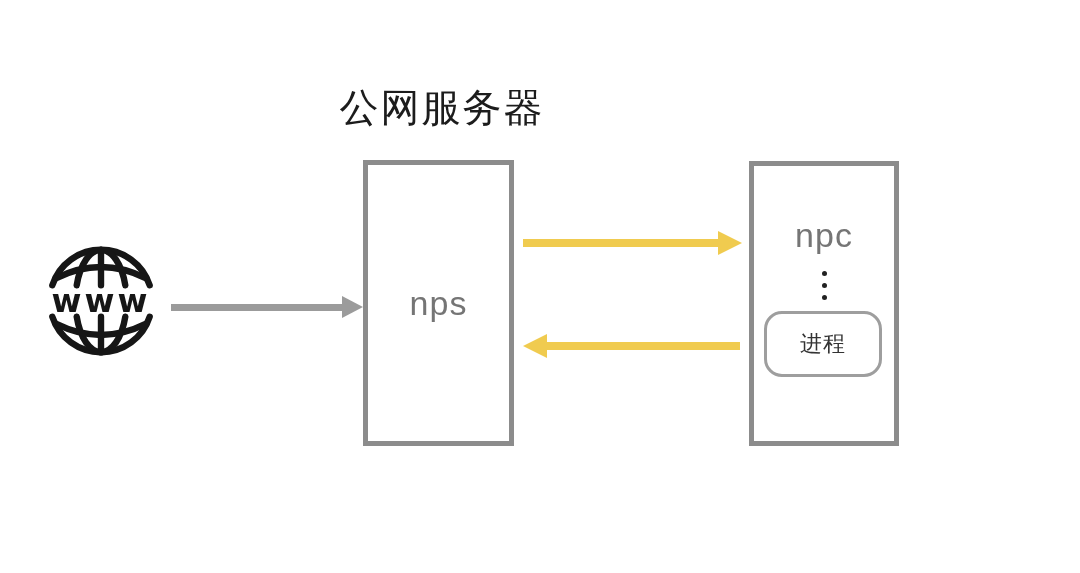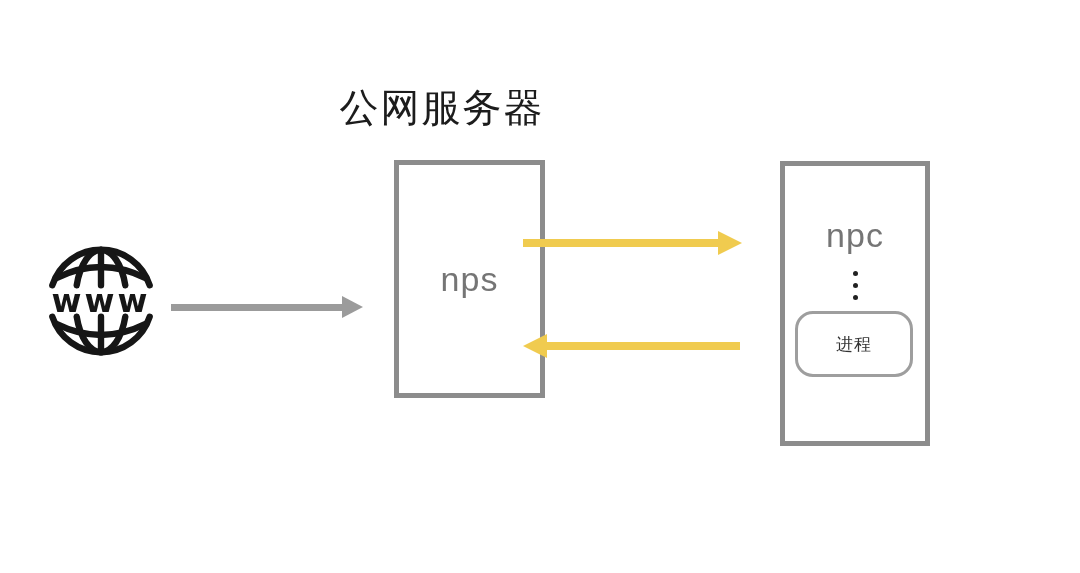--- a/index.html
+++ b/index.html
@@ -32,24 +32,23 @@
     color:var(--ink);
     white-space:nowrap;
   }
   .title-public{left:442px;}
   .title-private{left:826px;}
 
   .box{
     position:absolute;
     border:5px solid var(--box-border);
     background:var(--background);
-    margin-left:31px;
   }
   .nps-box{
-    left:363px;top:160px;width:151px;height:238px;
+    left:363px;top:160px;width:151px;height:286px;
     display:flex;align-items:center;justify-content:center;
   }
   .npc-box{
     left:749px;top:161px;width:150px;height:285px;
   }
   .node-label{
     font-size:34px;
     color:var(--node-text);
     letter-spacing:1px;
   }
@@ -65,21 +64,21 @@
     display:block;width:5px;height:5px;border-radius:50%;
     background:var(--dot-color);
   }
   .process-box{
     position:absolute;left:10px;top:145px;width:118px;height:66px;
     border:3px solid var(--process-border);
     border-radius:18px;
     display:flex;align-items:center;justify-content:center;
   }
   .process-label{
-    font-size:17px;color:var(--process-text);letter-spacing:1px;
+    font-size:22px;color:var(--process-text);letter-spacing:1px;
   }
 
   .globe{
     position:absolute;left:42px;top:242px;width:118px;height:118px;
     color:#161616;
   }
 
   
   .shaft{position:absolute;}
   .shaft.gray{left:171px;top:304px;width:172px;height:7px;background:var(--gray-arrow);}

